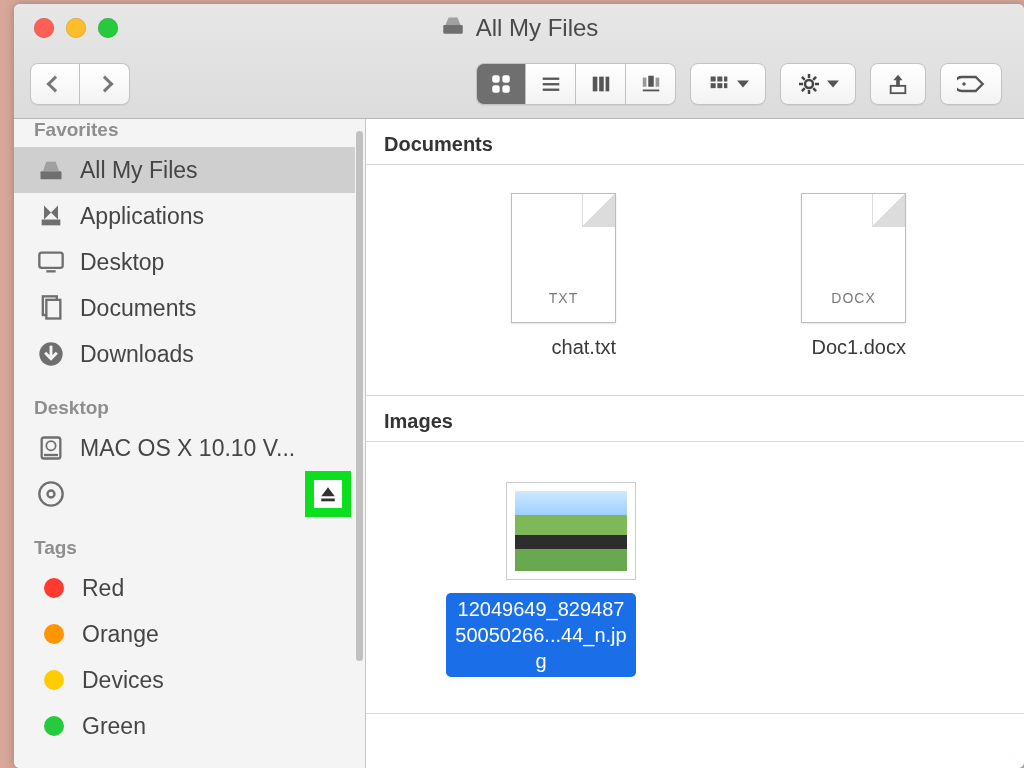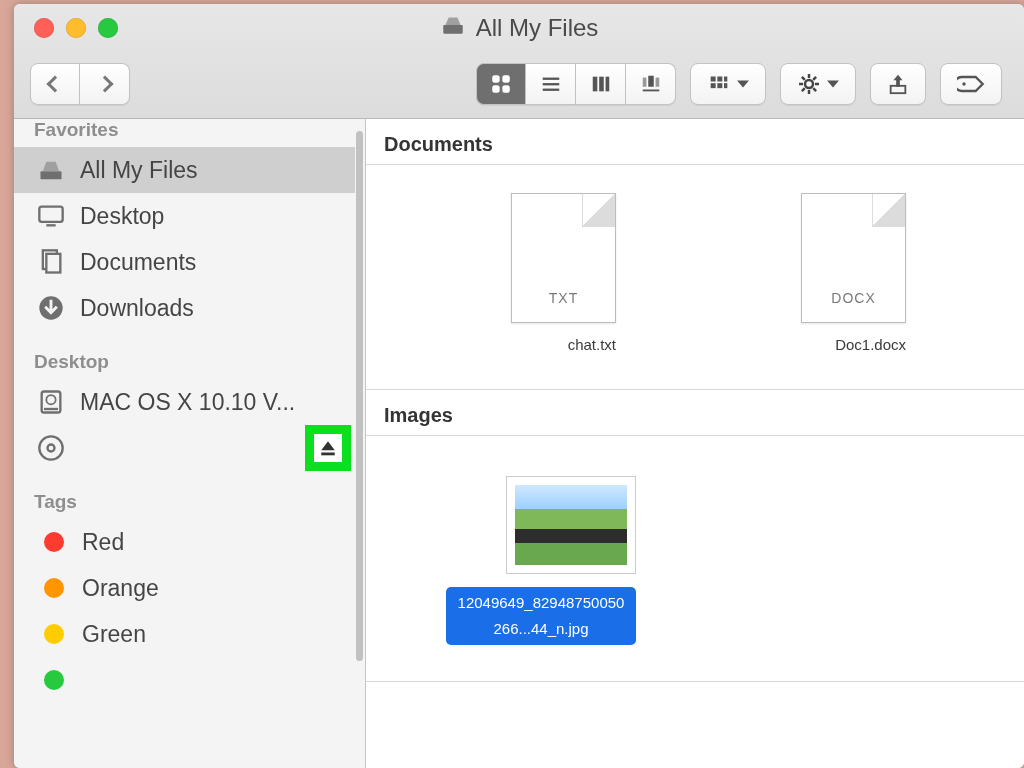--- a/index.html
+++ b/index.html
@@ -39,21 +39,21 @@
   .tag-dot { width: 20px; height: 20px; border-radius: 50%; margin-left: 8px; margin-right: 4px; }
   .eject-highlight { position: absolute; right: 4px; top: 50%; transform: translateY(-50%); width: 46px; height: 46px; background: #0bdf1e; display: flex; align-items: center; justify-content: center; }
   .eject-highlight .inner { width: 28px; height: 28px; background: #fff; display: flex; align-items: center; justify-content: center; }
   .main { flex: 1; background: #ffffff; overflow: hidden; display: flex; flex-direction: column; }
   .group-head { font-size: 20px; font-weight: 700; color: #343434; padding: 14px 0 8px 18px; border-bottom: 1px solid #d8d8d8; }
   .group-body { display: flex; gap: 120px; padding: 28px 80px 36px; border-bottom: 1px solid #d8d8d8; }
   .file { width: 170px; display: flex; flex-direction: column; align-items: flex-end; gap: 13px; }
   .doc-icon { width: 105px; height: 130px; background: #fff; border: 1px solid #bcbcbc; position: relative; box-shadow: 0 1px 2px rgba(0,0,0,.1); }
   .doc-icon::before { content: ""; position: absolute; top: 0; right: 0; width: 32px; height: 32px; background: linear-gradient(135deg,#fff 49%, #dcdcdc 50%); border-left: 1px solid #dcdcdc; border-bottom: 1px solid #dcdcdc; }
   .doc-icon .badge { position: absolute; left: 0; right: 0; bottom: 16px; text-align: center; font-size: 14px; color: #7a7a7a; letter-spacing: 1px; }
-  .file-label { font-size: 15px; color: #3a3a3a; text-align: center; word-break: break-word; }
+  .file-label { font-size: 20px; color: #3a3a3a; text-align: center; word-break: break-word; }
   .file-label.selected { background: #1a6fe8; color: #fff; border-radius: 5px; padding: 3px 8px; line-height: 26px; }
   .thumb { width: 130px; height: 98px; background: #fff; border: 1px solid #cbcbcb; padding: 8px; display: flex; }
   .thumb-img { flex: 1; background: linear-gradient(#7fb858 0%, #7fb858 55%, #2d2d2d 55%, #2d2d2d 72%, #6aa84f 72%); position: relative; }
   .thumb-img::after { content:""; position:absolute; left:0; right:0; top:0; height:30%; background: linear-gradient(#cfe8ff,#9dd0ff);}
   .chev { display:inline-block; width:12px; height:12px; border-right:3px solid #777; border-bottom:3px solid #777; }
   .chev.left { transform: rotate(135deg); }
   .chev.right { transform: rotate(-45deg); }
 </style>
 </head>
 <body>
@@ -173,20 +173,29 @@
               <svg viewBox="0 0 24 24">
                 <rect x="3" y="13" width="18" height="7" rx="1" fill="#6f6f6f"></rect>
                 <path d="M5 13 L8 5 H16 L19 13 Z" fill="#a0a0a0"></path>
               </svg>
             </span>
           <span class="label">All My Files</span>
         </div>
         <div class="side-item">
           <span class="side-icon">
               <svg viewBox="0 0 24 24">
+                <path d="M6 3 L12 9 L6 15 Z M18 3 L12 9 L18 15 Z" fill="#6f6f6f"></path>
+                <rect x="4" y="15" width="16" height="5" fill="#6f6f6f"></rect>
+              </svg>
+            </span>
+          <span class="label">Applications</span>
+        </div>
+        <div class="side-item">
+          <span class="side-icon">
+              <svg viewBox="0 0 24 24">
                 <rect x="2" y="4" width="20" height="13" rx="2" fill="none" stroke="#6f6f6f" stroke-width="2"></rect>
                 <rect x="8" y="19" width="8" height="2" fill="#6f6f6f"></rect>
               </svg>
             </span>
           <span class="label">Desktop</span>
         </div>
         <div class="side-item">
           <span class="side-icon">
               <svg viewBox="0 0 24 24">
                 <rect x="5" y="2" width="12" height="16" fill="none" stroke="#6f6f6f" stroke-width="2"></rect>
@@ -238,24 +247,25 @@
         <div class="side-item">
             <span class="tag-dot" style="background:#ff3b2f"></span>
             <span class="label">Red</span>
           </div>
         <div class="side-item">
             <span class="tag-dot" style="background:#ff9500"></span>
             <span class="label">Orange</span>
           </div>
         <div class="side-item">
             <span class="tag-dot" style="background:#ffcc00"></span>
+            <span class="label">Devices</span>
+          </div>
+        <div class="side-item">
+            <span class="tag-dot" style="background:#27c93f"></span>
             <span class="label">Green</span>
-          </div>
-        <div class="side-item">
-            <span class="tag-dot" style="background:#27c93f"></span>
           </div>
       </div>
       <div class="scrollgutter">
           <div class="scrollthumb"></div>
         </div>
     </div>
 
     <div class="main">
       <div class="group-head">Documents</div>
       <div class="group-body">

